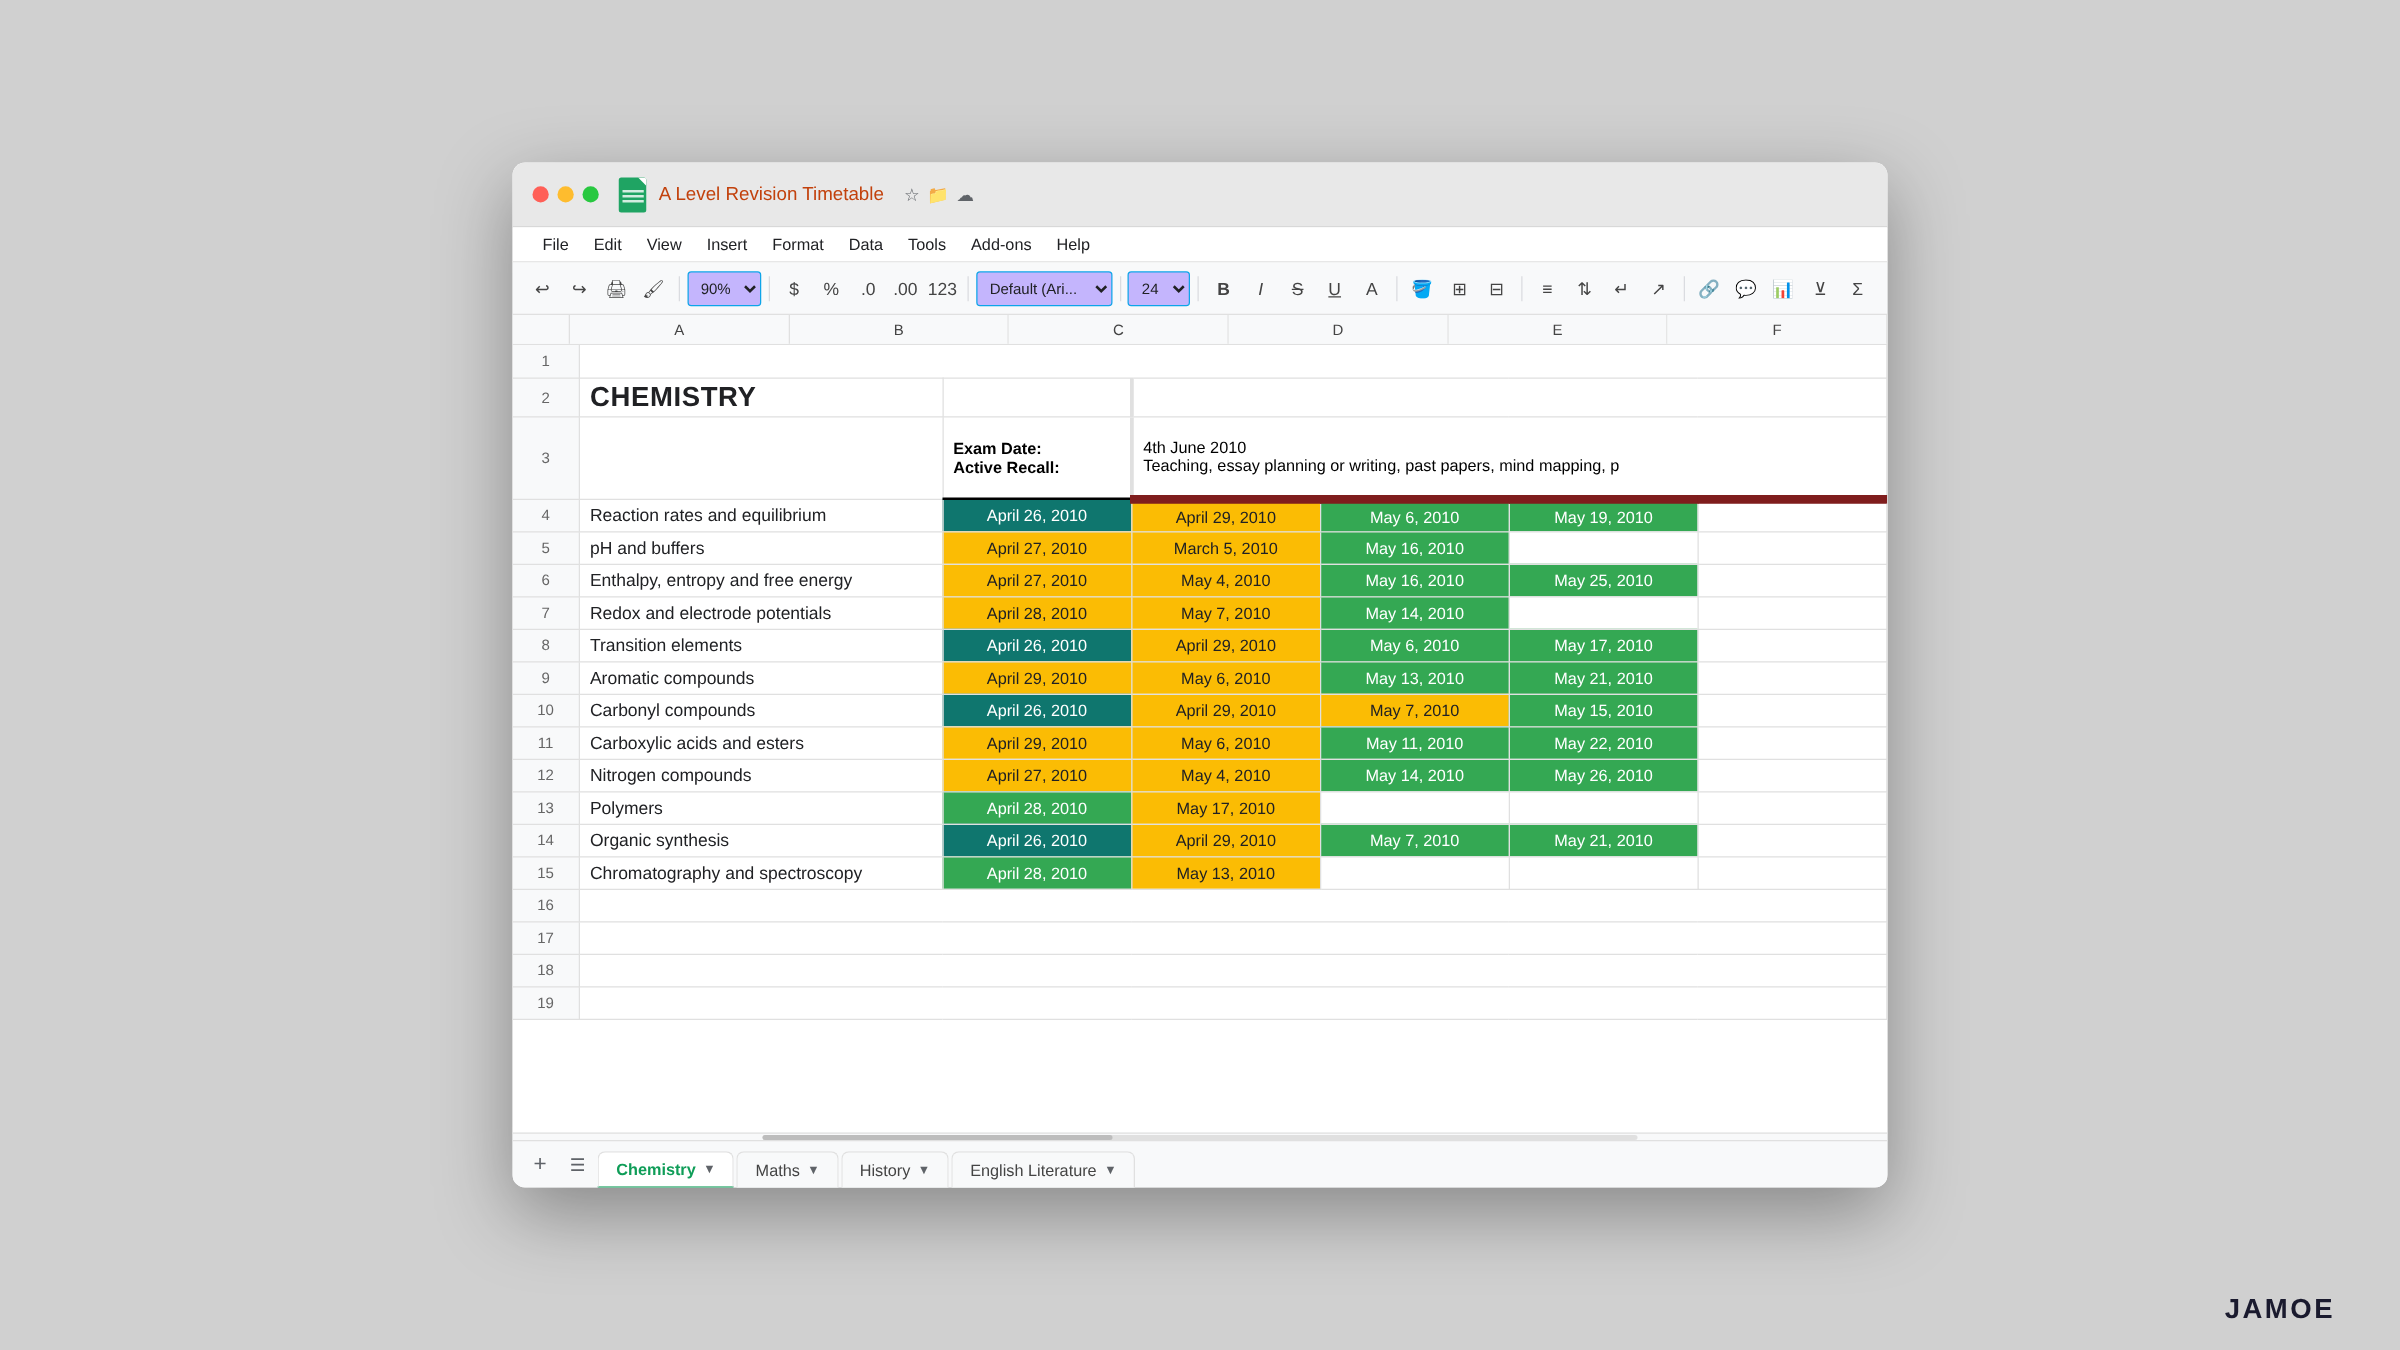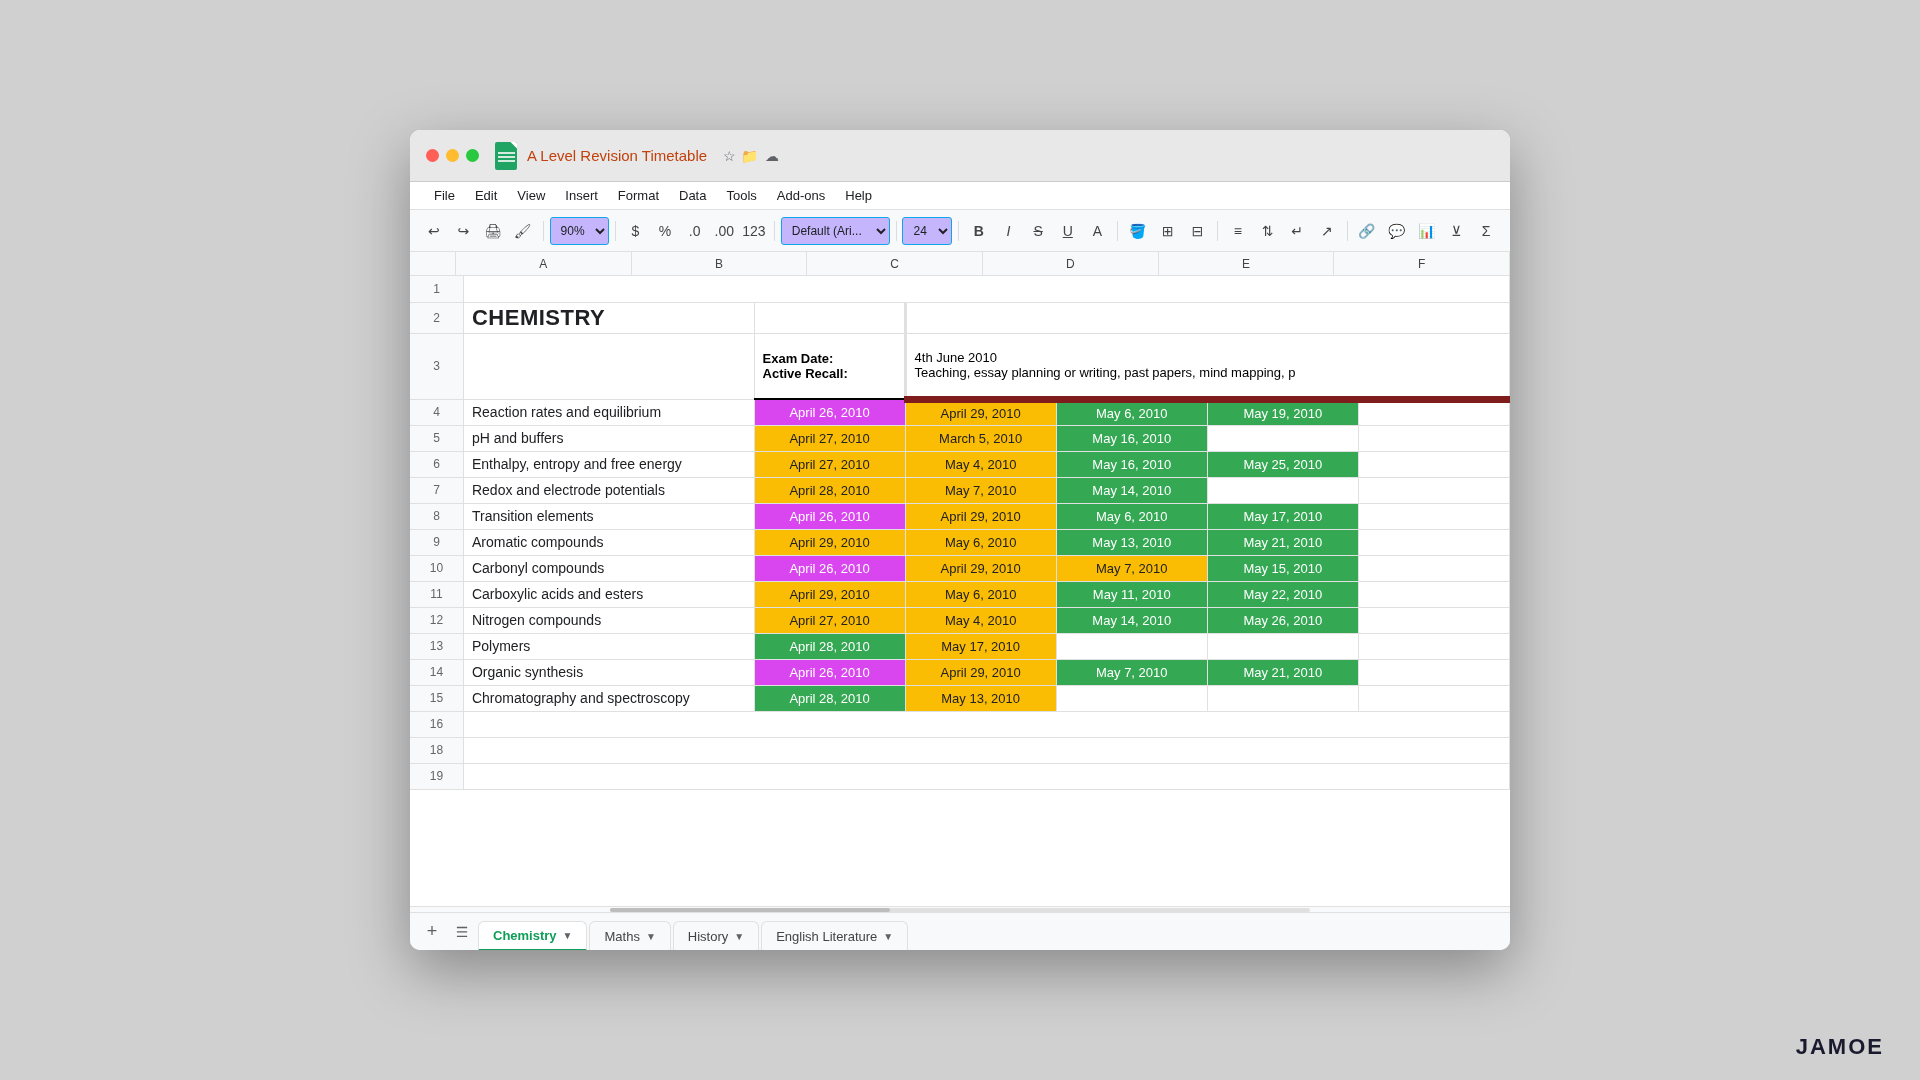--- a/index.html
+++ b/index.html
@@ -237,21 +237,21 @@
       width: 130px;
       text-align: center;
       font-size: 13px;
       color: #202124;
     }
 
     .cell-empty {
       width: 130px;
     }
 
-    .bg-red { background: #d946ef; color: white; }
+    .bg-red { background: #0f766e; color: white; }
     .bg-green { background: #34a853; color: white; }
     .bg-yellow { background: #fbbc04; color: #202124; }
 
     
     .chem-title {
       font-size: 22px;
       font-weight: 900;
       color: #202124;
       letter-spacing: 0.5px;
     }
@@ -308,21 +308,21 @@
     }
     .tab-arrow {
       font-size: 10px;
       color: #5f6368;
     }
 
     
     .watermark {
       position: fixed;
       bottom: 20px;
-      right: 36px;
+      right: 52px;
       font-size: 22px;
       font-weight: 900;
       color: #1a1a2e;
       letter-spacing: 2px;
     }
 
     
     .grid-area::-webkit-scrollbar { width: 8px; height: 8px; }
     .grid-area::-webkit-scrollbar-track { background: #f1f1f1; }
     .grid-area::-webkit-scrollbar-thumb { background: #ccc; border-radius: 4px; }
@@ -574,20 +574,24 @@
           <td class="cell cell-empty"></td>
           <td class="cell cell-empty"></td>
           <td class="cell cell-empty"></td>
         </tr>
 
         <tr>
           <td class="row-num">16</td>
           <td class="cell" colspan="6"></td>
         </tr>
         <tr>
+          <td class="row-num">17</td>
+          <td class="cell" colspan="6"></td>
+        </tr>
+        <tr>
           <td class="row-num">18</td>
           <td class="cell" colspan="6"></td>
         </tr>
         <tr>
           <td class="row-num">19</td>
           <td class="cell" colspan="6"></td>
         </tr>
       </tbody>
         </table>
     </div>

